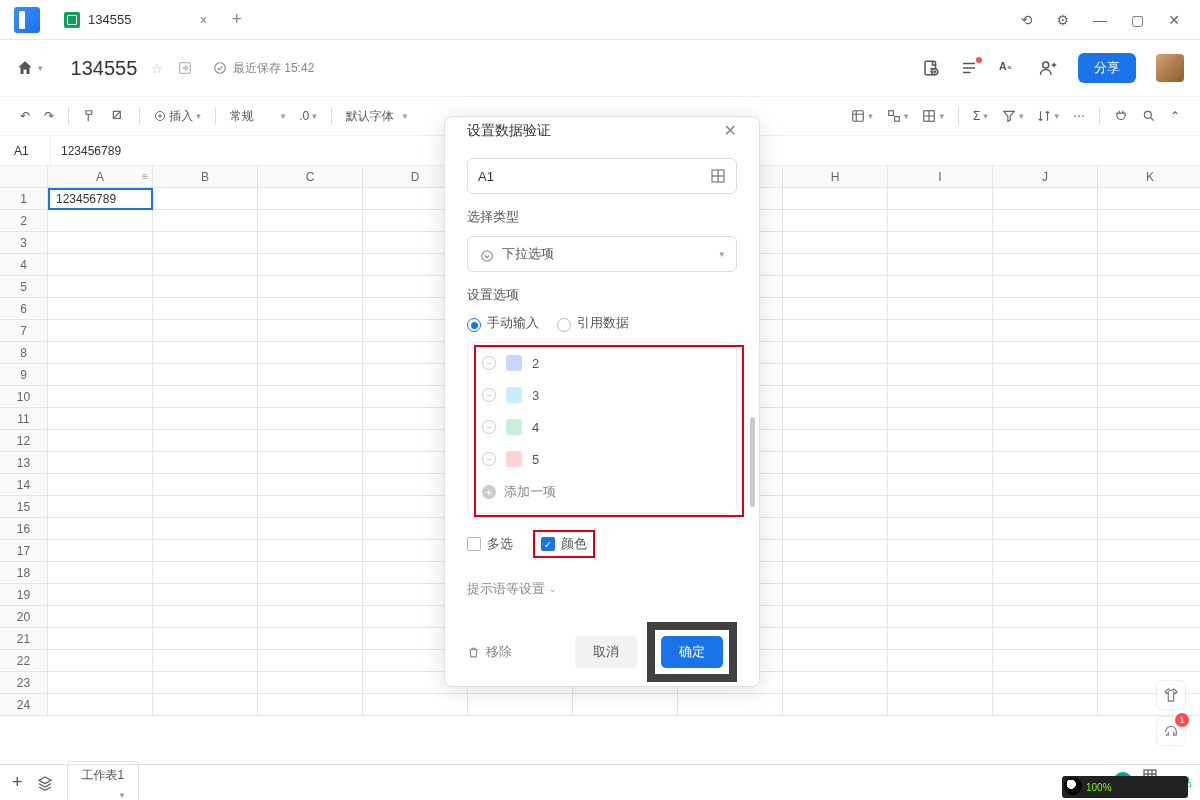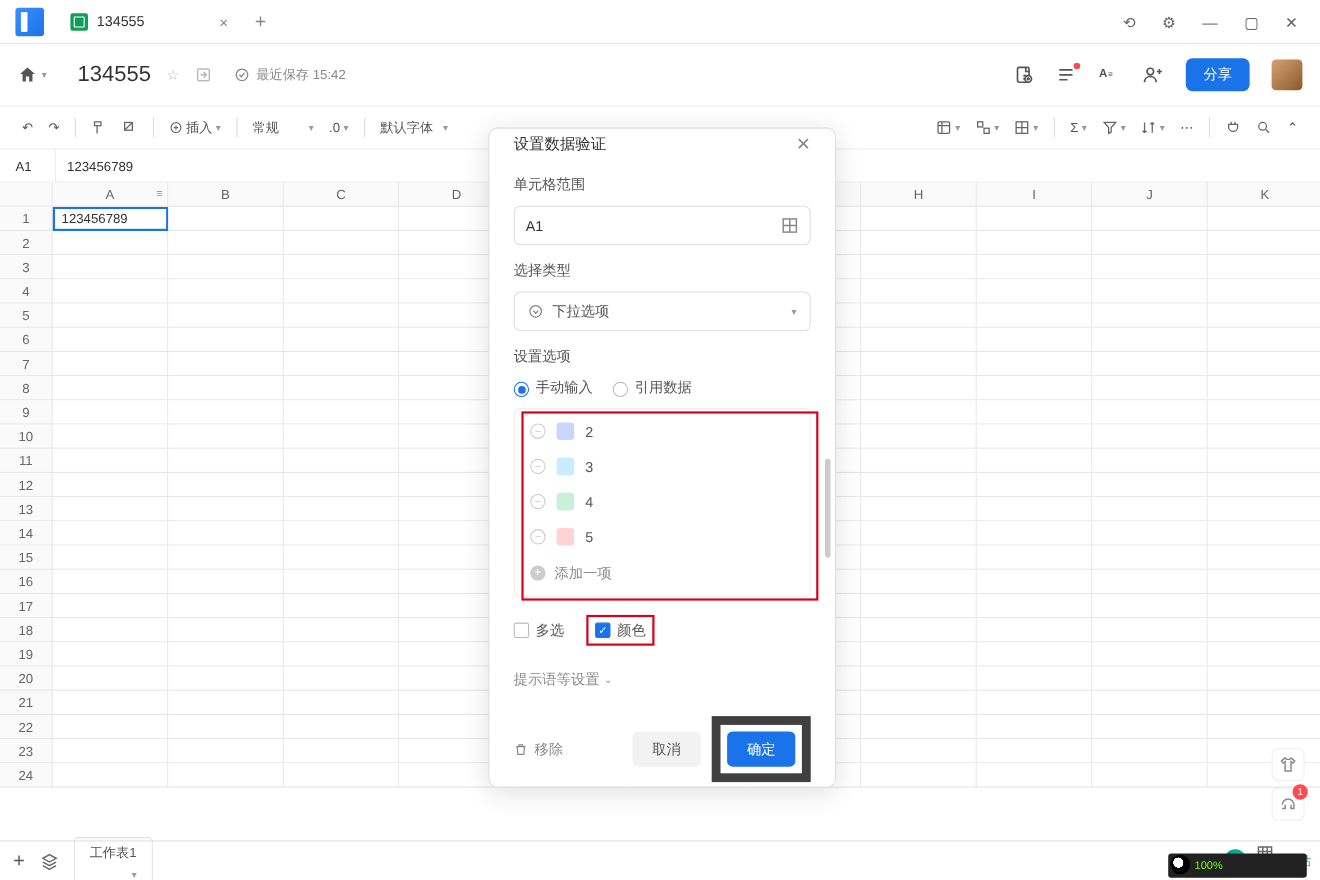--- a/index.html
+++ b/index.html
@@ -580,31 +580,30 @@
       <div class="cell"></div>
     </div>
 </div>
 
 <div class="dialog">
   <div class="scroll-thumb"></div>
   <div class="dlg-header">
     <span class="dlg-title">设置数据验证</span>
     <span class="dlg-close">✕</span>
   </div>
-  <div class="dlg-label">单元格范围</div>
   <div class="dlg-input">
     <span>A1</span>
     <svg width="16" height="16" viewBox="0 0 24 24" fill="none" stroke="#888" stroke-width="2">
         <rect x="3" y="3" width="18" height="18"></rect>
         <path d="M3 12h18M12 3v18"></path>
       </svg>
   </div>
   <div class="dlg-label">选择类型</div>
   <div class="dlg-select">
-    <span style="display:flex;align-items:center;gap:8px">
+    <span style="display:flex;align-items:flex-end;gap:8px">
         <svg width="14" height="14" viewBox="0 0 24 24" fill="none" stroke="#888" stroke-width="2">
           <circle cx="12" cy="12" r="9"></circle>
           <path d="M8 11l4 4 4-4"></path>
         </svg>
         <span>下拉选项</span>
       </span>
     <span class="caret">▾</span>
   </div>
   <div class="dlg-label">设置选项</div>
   <div class="radio-row">

